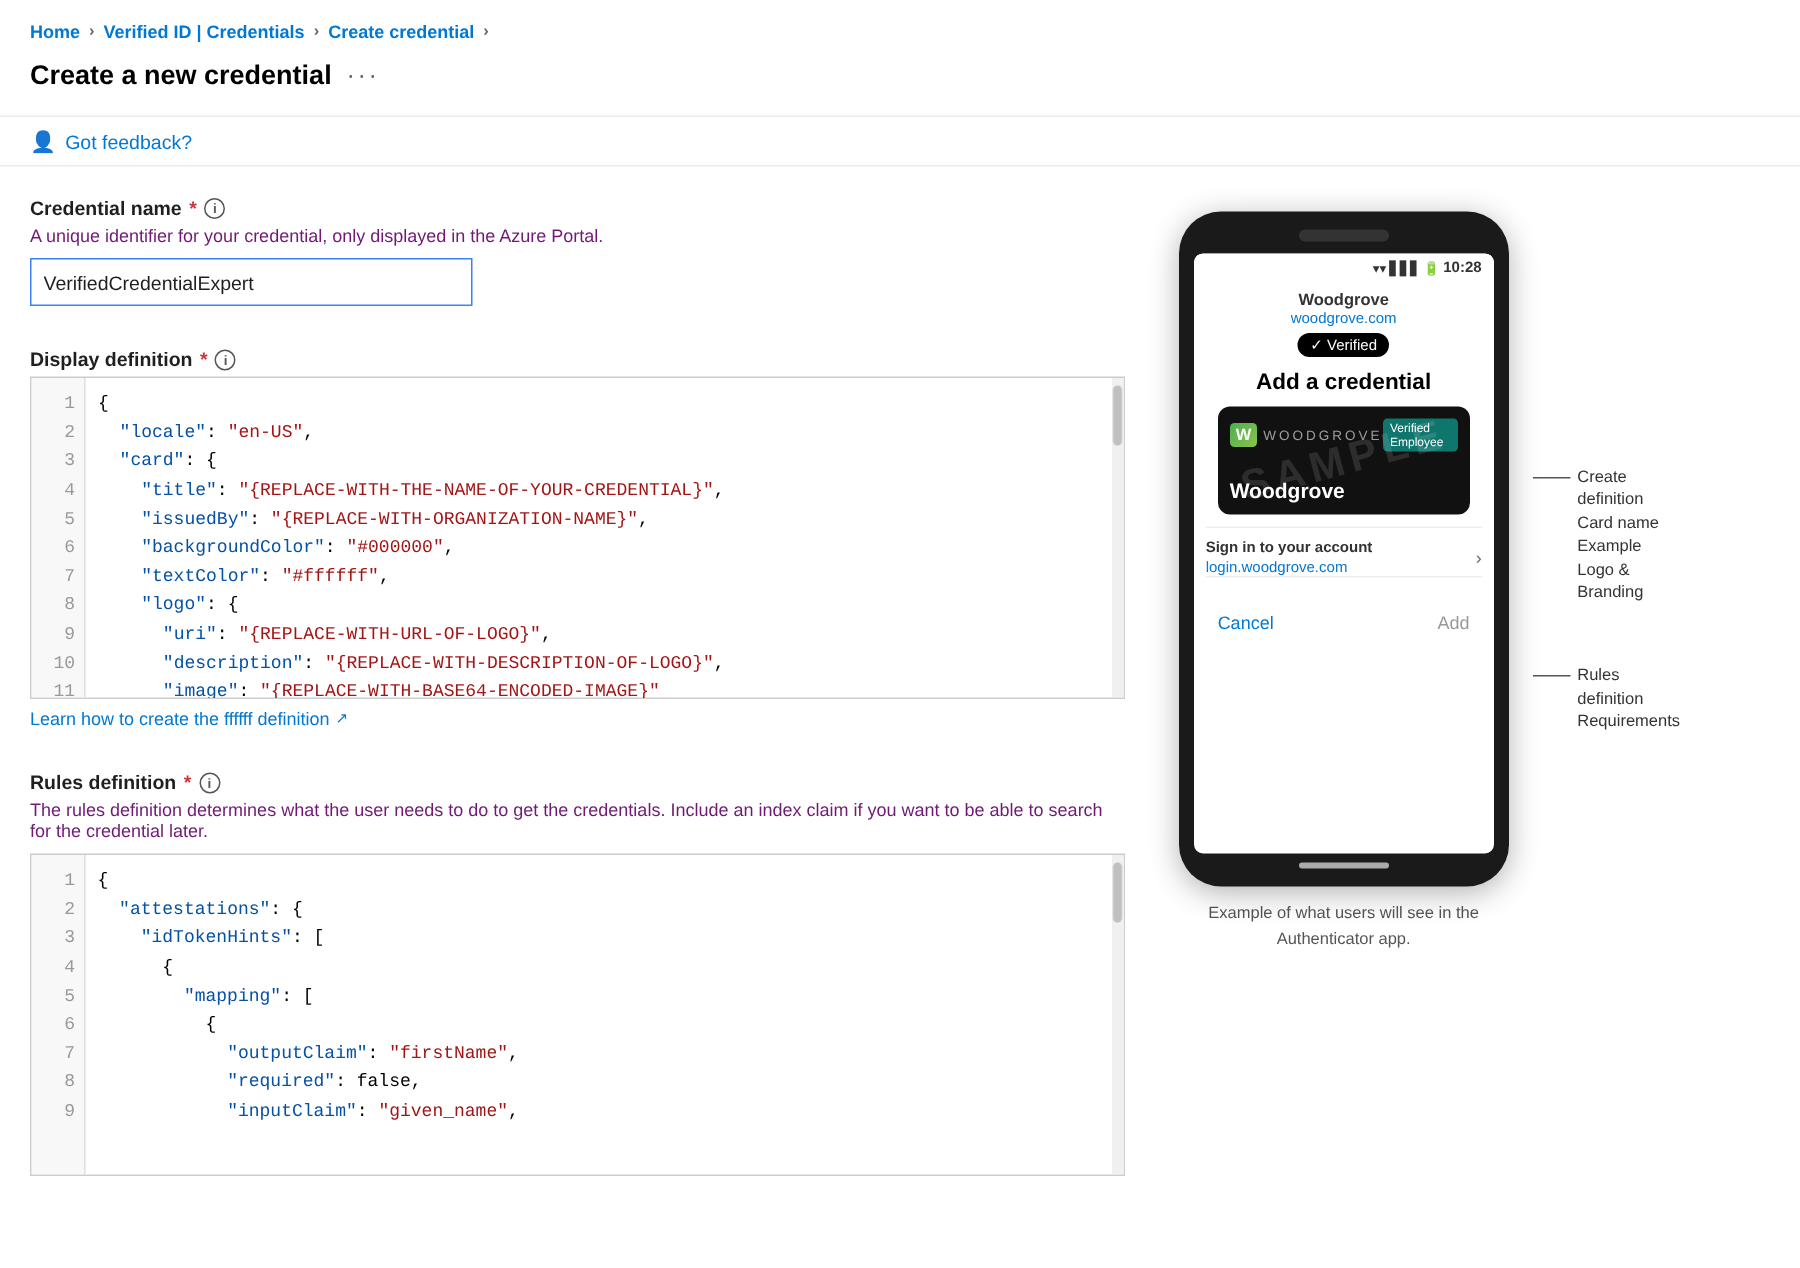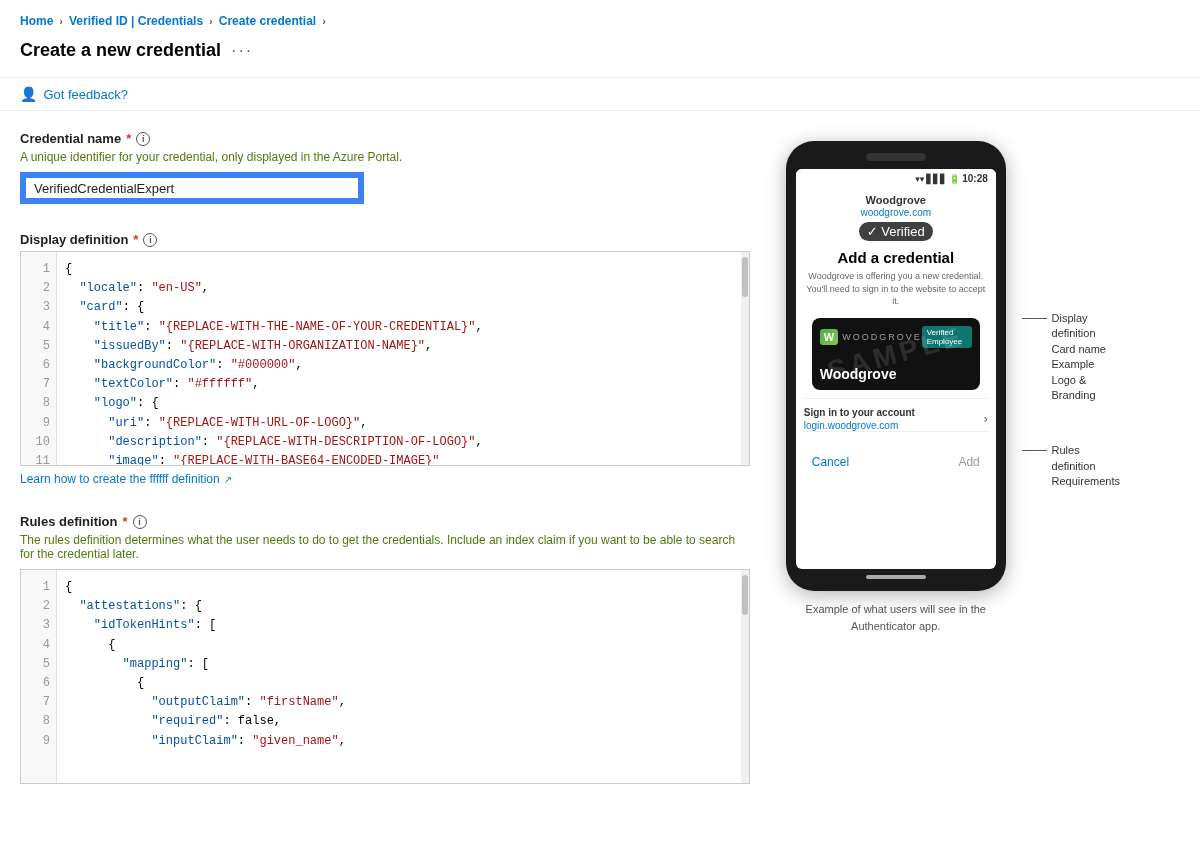--- a/index.html
+++ b/index.html
@@ -86,27 +86,27 @@
       height: 14px;
       border: 1.5px solid #555;
       border-radius: 50%;
       font-size: 9px;
       color: #555;
       cursor: pointer;
       font-style: normal;
     }
     .field-desc {
       font-size: 12px;
-      color: #4d7c0f;
+      color: #701a75;
       margin-bottom: 8px;
     }
     .text-input {
-      width: 344px;
+      width: 295px;
       height: 32px;
-      border: 6px solid #3b82f6;
+      border: 1px solid #3b82f6;
       padding: 0 8px;
       font-size: 13px;
       color: #201f1e;
       outline: none;
     }
     .code-editor {
       border: 1px solid #ccc;
       background: #fff;
       font-family: 'Consolas', 'Courier New', monospace;
       font-size: 12px;
@@ -274,23 +274,23 @@
       font-size: 10px;
       color: #0078d4;
       margin-bottom: 4px;
     }
     .verified-badge-pill {
       display: flex;
       justify-content: center;
       margin-bottom: 8px;
     }
     .verified-pill {
-      background: #404040;
+      background: #000000;
       color: #fff;
-      font-size: 13px;
+      font-size: 10px;
       padding: 2px 8px;
       border-radius: 10px;
       display: flex;
       align-items: center;
       gap: 3px;
       text-align: right;
     }
     .add-credential-title {
       text-align: center;
       font-size: 15px;
@@ -525,21 +525,20 @@
               </div>
             </div>
 
             <div class="phone-app-content">
               <div class="company-name">Woodgrove</div>
               <div class="company-url">woodgrove.com</div>
               <div class="verified-badge-pill">
                 <span class="verified-pill">✓ Verified</span>
               </div>
               <div class="add-credential-title">Add a credential</div>
-              <div class="add-credential-desc">Woodgrove is offering you a new credential. You'll need to sign in to the website to accept it.</div>
 
               <div class="credential-card-preview">
                 <div class="card-brand-row">
                   <div class="card-logo">
                     <span class="logo-w">W</span>
                     <span class="logo-text">WOODGROVE</span>
                   </div>
                   <span class="card-badge">Verified Employee</span>
                 </div>
                 <div class="card-name">Woodgrove</div>
@@ -567,21 +566,21 @@
         </div>
 
         <div class="preview-caption">Example of what users will see in the
 Authenticator app.</div>
       </div>
 
       <div class="annotations-right">
         <div class="ann-item">
           <div class="ann-line-h"></div>
           <div class="ann-text">
-            <span>Display</span><br>
+            <span>Create</span><br>
             <span>definition</span><br>
             <span>Card name</span><br>
             <span>Example</span><br>
             <span>Logo &amp;</span><br>
             <span>Branding</span>
           </div>
         </div>
         <div class="ann-item" style="margin-top: 40px;">
           <div class="ann-line-h"></div>
           <div class="ann-text">

